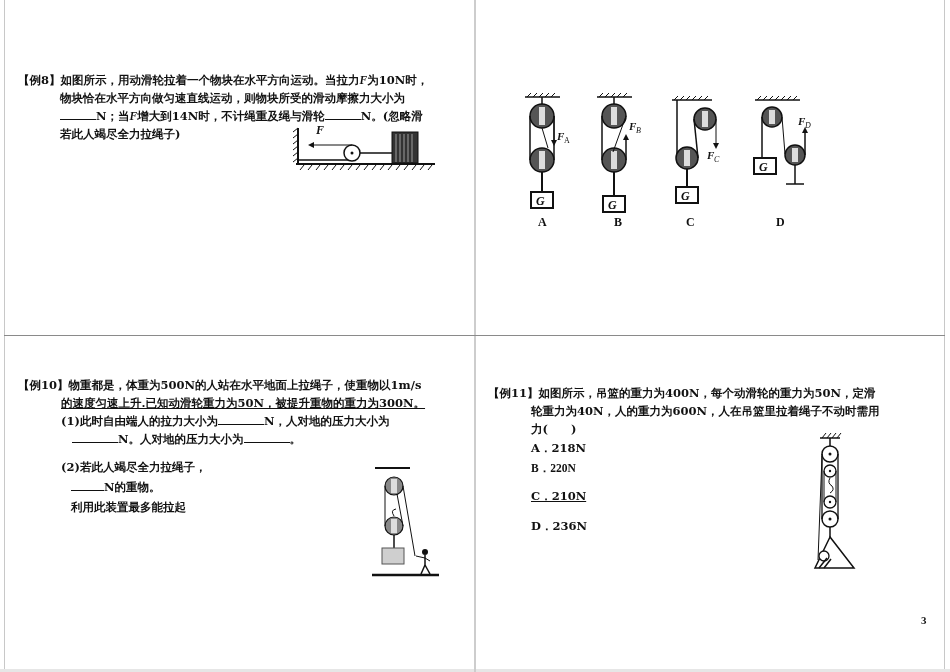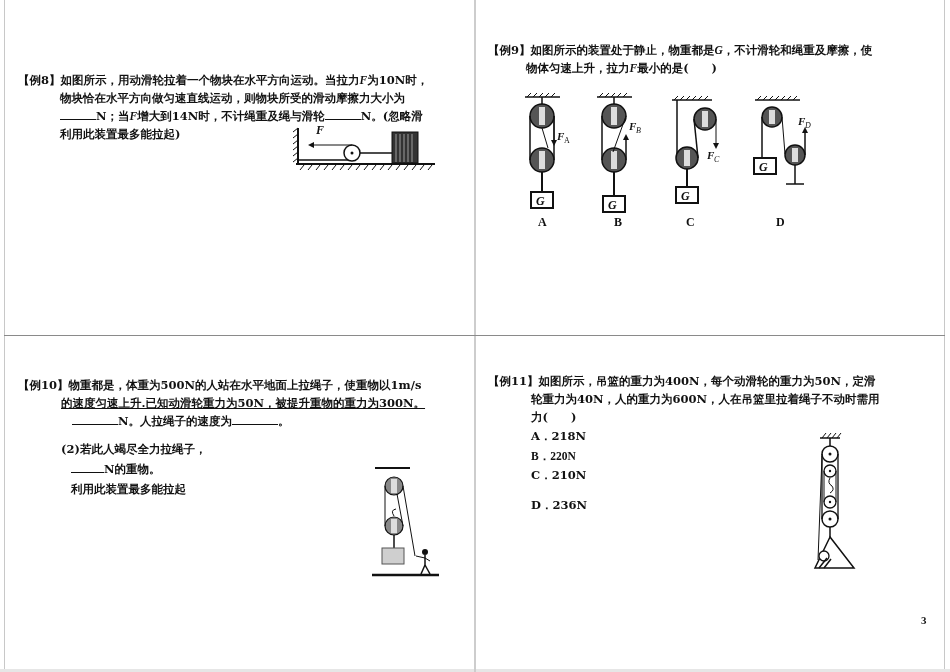--- a/index.html
+++ b/index.html
@@ -31,21 +31,21 @@
   <div class="hdiv"></div>
 
   <div class="q" style="left:18px; top:71px; width:450px;">
     <div class="row">
       <span class="tag">【例8】</span><span>如图所示，用动滑轮拉着一个物块在水平方向运动。当拉力</span><span class="it">F</span><span>为10N时，</span>
     </div>
     <div class="row" style="padding-left:42px;">物块恰在水平方向做匀速直线运动，则物块所受的滑动摩擦力大小为</div>
     <div class="row" style="padding-left:42px;">
       <span class="blank" style="width:36px;"></span><span>N；当</span><span class="it">F</span><span>增大到14N时，不计绳重及绳与滑轮</span><span class="blank" style="width:36px;"></span><span>N。(忽略滑</span>
     </div>
-    <div class="row" style="padding-left:42px;">利用此装置最多能拉起)</div>
+    <div class="row" style="padding-left:42px;">若此人竭尽全力拉绳子)</div>
   </div>
 
   <svg style="left:290px; top:120px;" width="150" height="60">
     <line x1="8" y1="8" x2="8" y2="44" stroke="#111" stroke-width="2"></line>
     <g stroke="#111" stroke-width="1">
       <line x1="3" y1="12" x2="8" y2="8"></line>
         <line x1="3" y1="18" x2="8" y2="14"></line>
       <line x1="3" y1="24" x2="8" y2="20"></line>
         <line x1="3" y1="30" x2="8" y2="26"></line>
       <line x1="3" y1="36" x2="8" y2="32"></line>
@@ -81,28 +81,20 @@
     <rect x="102" y="12" width="26" height="31" fill="#333" stroke="#111" stroke-width="1"></rect>
     <g stroke="#ccc" stroke-width="0.7">
       <line x1="106" y1="14" x2="106" y2="42"></line>
         <line x1="110" y1="14" x2="110" y2="42"></line>
       <line x1="114" y1="14" x2="114" y2="42"></line>
         <line x1="118" y1="14" x2="118" y2="42"></line>
       <line x1="122" y1="14" x2="122" y2="42"></line>
     </g>
   </svg>
 
-  <div class="q" style="left:488px; top:41px; width:455px;">
-    <div class="row">
-      <span class="tag">【例9】</span><span>如图所示的装置处于静止，物重都是</span><span class="it">G</span><span>，不计滑轮和绳重及摩擦，使</span>
-    </div>
-    <div class="row" style="padding-left:38px;">
-      <span>物体匀速上升，拉力</span><span class="it">F</span><span>最小的是(　　)</span>
-    </div>
-  </div>
 
   <svg style="left:515px; top:92px;" width="300" height="140">
 
     <g>
       <line x1="10" y1="5" x2="45" y2="5" stroke="#111" stroke-width="1.5"></line>
       <g stroke="#111" stroke-width="1">
           <line x1="12" y1="5" x2="16" y2="1"></line>
           <line x1="18" y1="5" x2="22" y2="1"></line>
           <line x1="24" y1="5" x2="28" y2="1"></line>
           <line x1="30" y1="5" x2="34" y2="1"></line>
@@ -203,22 +195,25 @@
       <text x="19" y="79" class="it" font-size="12" font-weight="bold" fill="#111">G</text>
       <text x="58" y="33" class="it" font-size="11" font-weight="bold" fill="#111">F</text>
       <text x="65" y="36" font-size="8" class="it" fill="#111">D</text>
       <text x="36" y="134" class="label" fill="#111">D</text>
     </g>
   </svg>
 
   <div class="q" style="left:18px; top:376px; width:455px;">
     <div class="row"><span class="tag">【例10】</span><span>物重都是，体重为500N的人站在水平地面上拉绳子，使重物以1m/s</span></div>
     <div class="row" style="padding-left:43px;text-decoration:underline;">的速度匀速上升.已知动滑轮重力为50N，被提升重物的重力为300N。</div>
+    <div class="row" style="padding-left:43px;">
+      <span>(1)此时自由端人的拉力大小为</span><span class="blank" style="width:46px;"></span><span>N，人对地的压力大小为</span>
+    </div>
     <div class="row" style="padding-left:54px;">
-      <span class="blank" style="width:46px;"></span><span>N。人拉绳子的速度为</span><span class="blank" style="width:46px;"></span><span>。</span>
+      <span class="blank" style="width:46px;"></span><span>N。人对地的压力大小为</span><span class="blank" style="width:46px;"></span><span>。</span>
     </div>
     <div class="row" style="padding-left:43px; margin-top:10px;">(2)若此人竭尽全力拉绳子，</div>
     <div class="row" style="padding-left:53px; margin-top:2px;">
       <span class="blank" style="width:33px;"></span><span>N的重物。</span>
     </div>
     <div class="row" style="padding-left:53px; margin-top:2px;">利用此装置最多能拉起</div>
   </div>
 
   <svg style="left:370px; top:466px;" width="80" height="112">
     <line x1="5" y1="2" x2="40" y2="2" stroke="#111" stroke-width="2"></line>
@@ -234,27 +229,27 @@
     <rect x="12" y="82" width="22" height="16" fill="#cfcfcf" stroke="#555" stroke-width="1"></rect>
     <circle cx="55" cy="86" r="3" fill="#111"></circle>
     <line x1="55" y1="89" x2="55" y2="99" stroke="#111" stroke-width="1.5"></line>
     <line x1="46" y1="90" x2="55" y2="92" stroke="#111" stroke-width="1"></line>
     <line x1="55" y1="92" x2="60" y2="95" stroke="#111" stroke-width="1"></line>
     <line x1="55" y1="99" x2="51" y2="108" stroke="#111" stroke-width="1.5"></line>
     <line x1="55" y1="99" x2="60" y2="108" stroke="#111" stroke-width="1.5"></line>
     <line x1="2" y1="109" x2="69" y2="109" stroke="#111" stroke-width="2.5"></line>
   </svg>
 
-  <div class="q" style="left:488px; top:372px; width:455px;">
+  <div class="q" style="left:488px; top:384px; width:455px;">
     <div class="row"><span class="tag">【例11】</span><span>如图所示，吊篮的重力为400N，每个动滑轮的重力为50N，定滑</span></div>
     <div class="row" style="padding-left:43px;">轮重力为40N，人的重力为600N，人在吊篮里拉着绳子不动时需用</div>
     <div class="row" style="padding-left:43px;">力(　　)</div>
     <div class="row" style="padding-left:43px; margin-top:1px;">A．218N</div>
     <div class="row" style="padding-left:43px; margin-top:2px;font-family:Liberation Serif, serif;">B．220N</div>
-    <div class="row" style="padding-left:43px; margin-top:1px;">C．210N</div>
+    <div class="row" style="padding-left:43px; margin-top:10px;text-decoration:underline;">C．210N</div>
     <div class="row" style="padding-left:43px; margin-top:12px;">D．236N</div>
   </div>
 
   <svg style="left:818px; top:432px;" width="60" height="148">
     <line x1="2" y1="6" x2="22" y2="6" stroke="#111" stroke-width="1.5"></line>
     <g stroke="#111" stroke-width="1">
         <line x1="4" y1="6" x2="8" y2="1"></line>
         <line x1="9" y1="6" x2="13" y2="1"></line>
         <line x1="14" y1="6" x2="18" y2="1"></line>
         <line x1="19" y1="6" x2="23" y2="1"></line>

